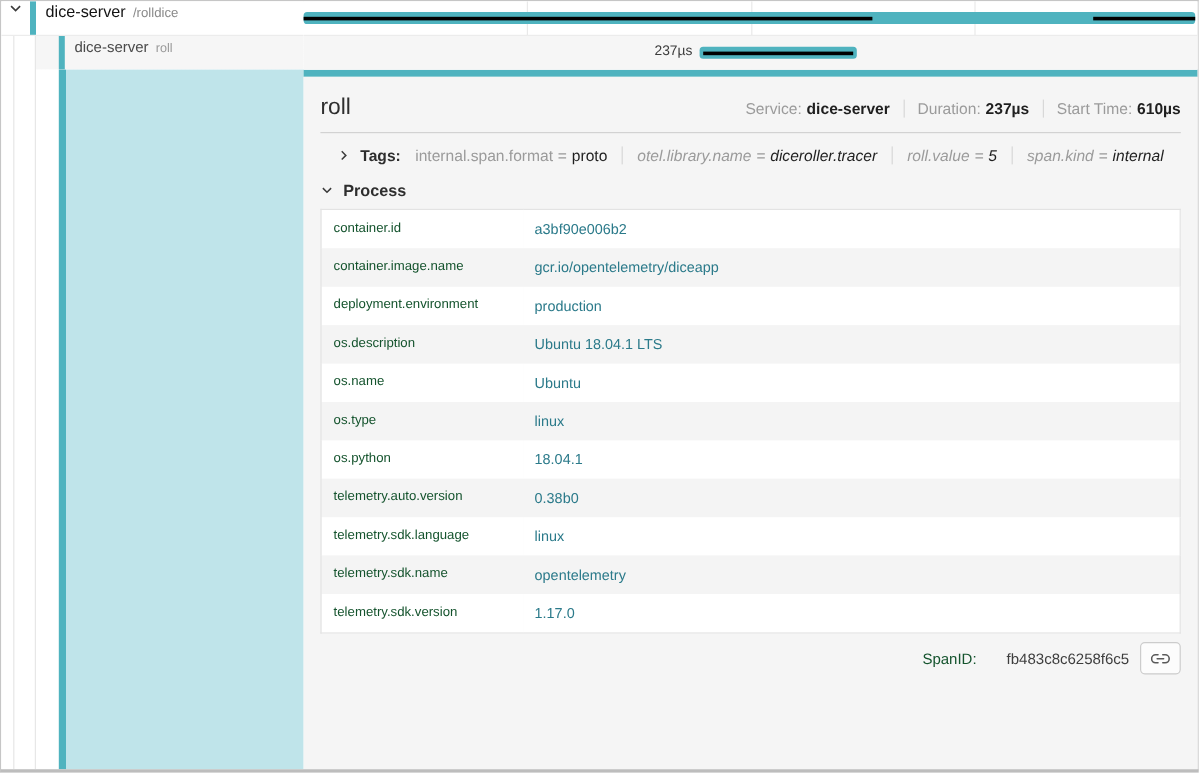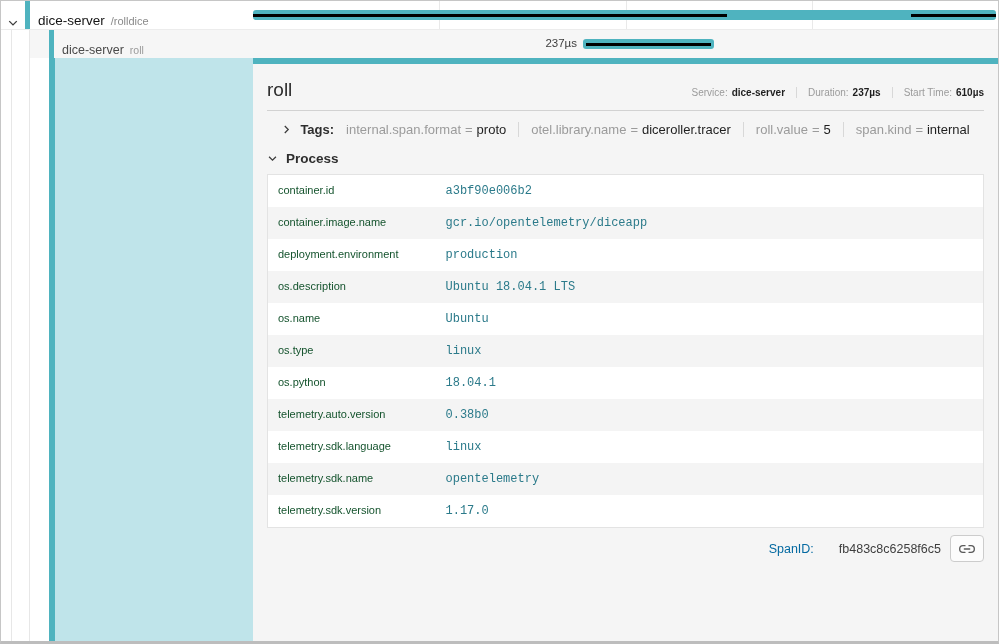--- a/index.html
+++ b/index.html
@@ -11,21 +11,21 @@
     width: 999px; height: 644px;
     border: 1px solid #c6c6c6;
     border-bottom: 3px solid #bdbdbd;
     background: #fff;
     overflow: hidden;
   }
 
   
   .left-pane { position:absolute; left:0; top:0; width:252px; height:100%; }
 
-  .span-row { position:relative; display:flex; align-items:flex-end; }
+  .span-row { position:relative; display:flex; align-items:flex-start; }
   .row-root { height:29px; background:#fff; border-bottom:1px solid #ececec; }
   .row-child {
     height:28px;
     background: linear-gradient(to right, #fff 28px, #f6f6f6 28px);
   }
   .chev-cell { width:24px; display:flex; justify-content:center; align-items:center; cursor:pointer; }
   .svc-bar { width:5px; align-self:stretch; background:#4fb3bf; flex:0 0 auto; }
   .row-child .svc-bar { margin-left:48px; }
   .span-label { margin-left:8px; white-space:nowrap; cursor:pointer; }
   .row-root .svc-name { font-size:13.5px; color:#141414; }
@@ -57,47 +57,47 @@
   .roll-bar .cp  { position:absolute; left:3px; right:3px; top:3.5px; height:3px; background:#000; }
   .dur-label { position:absolute; left:0; width:324px; top:7px; text-align:right; font-size:11.5px; color:#3c3c3c; }
 
   .teal-strip { height:6px; background:#4fb3bf; flex:0 0 auto; }
 
   
   .detail { flex:1; background:#f5f5f5; padding:0 14px; overflow:hidden; }
 
   .detail-header { display:flex; justify-content:space-between; align-items:baseline; padding-top:15px; }
   .detail-title { font-size:19px; font-weight:500; color:#2e2e2e; }
-  .metrics { font-size:10px; white-space:nowrap; }
+  .metrics { font-size:13px; white-space:nowrap; }
   .metric .mk { color:#9b9b9b; margin-right:4px; }
   .metric .mv { color:#1f1f1f; font-weight:bold; }
   .metric + .metric { border-left:1px solid #d8d8d8; margin-left:11px; padding-left:11px; }
 
   .rule { border-bottom:1px solid #d2d2d2; margin-top:9px; }
 
   .tags-row { display:flex; align-items:center; padding:11px 0 9px; font-size:13px; cursor:pointer;justify-content:center; }
   .tags-label { font-weight:bold; color:#2e2e2e; margin:0 12px 0 8px; }
   .tag { white-space:nowrap; }
   .tag .tk { color:#9b9b9b; }
   .tag .teq { color:#9b9b9b; padding:0 4px; }
   .tag .tv { color:#1f1f1f; }
-  .tag + .tag { border-left:1px solid #d8d8d8; margin-left:12px; padding-left:12px; }
+  .tag + .tag { border-left:1px solid #d8d8d8; margin-left:12px; padding-left:12px;font-style:italic; }
 
   .process-row { display:flex; align-items:center; padding:5px 0 8px; cursor:pointer; }
   .process-label { font-weight:bold; font-size:13.5px; color:#2e2e2e; margin-left:8px; }
 
   .kv-table { width:100%; border-collapse:collapse; border:1px solid #e3e3e3; }
   .kv-table tr:nth-child(odd) { background:#fff; }
   .kv-table tr:nth-child(even){ background:#f4f4f4; }
   .kv-table td { padding:9px 10px; vertical-align:top; }
   .kv-table td.k { width:168px; font-size:11px; color:#14532d; }
-  .kv-table td.v { font-family:Liberation Mono, monospace; font-size:12px; color:#2b7a8a; }
+  .kv-table td.v { font-family:Liberation Sans, sans-serif; font-size:12px; color:#2b7a8a; }
 
   .detail-footer { display:flex; justify-content:flex-end; align-items:center; padding:7px 0; }
-  .spanid-label { font-size:12.5px; color:#0369a1; margin-right:5px; }
+  .spanid-label { font-size:12.5px; color:#14532d; margin-right:5px; }
   .spanid-value { font-size:12.5px; color:#3e3e3e;padding-left:20px; }
   .link-btn {
     margin-left:9px; width:34px; height:27px;
     border:1px solid #ccc; border-radius:4px; background:#fcfcfc;
     display:flex; align-items:center; justify-content:center; cursor:pointer;
   }
 </style>
 </head>
 <body>
 

